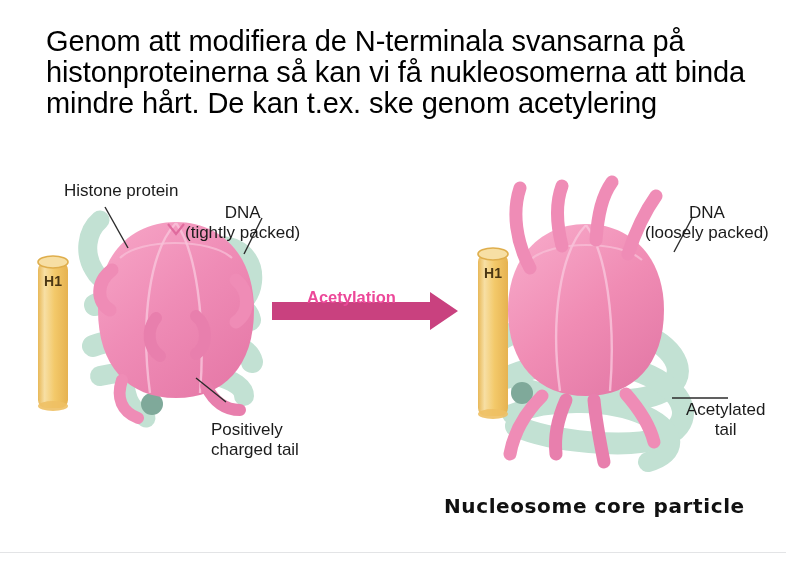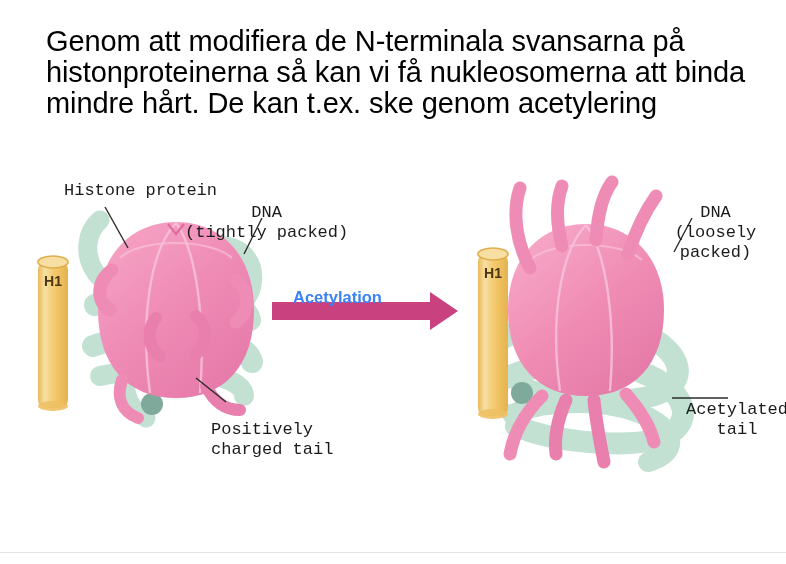--- a/index.html
+++ b/index.html
@@ -48,38 +48,38 @@
     text-decoration: underline;
   }
   #figure svg {
     display: block;
   }
 
   
   .lbl {
     position: absolute;
     color: #1b1b1b;
-    font-family: Liberation Mono, monospace;
+    font-family: Liberation Sans, sans-serif;
     font-size: 17px;
     line-height: 20px;
     white-space: pre-line;
   }
   #lbl-histone   { left: 64px;  top: 181px; }
   #lbl-dna-tight { left: 185px; top: 203px; text-align: center; }
   #lbl-pos-tail  { left: 211px; top: 385px; margin-top: 35px; }
   #lbl-dna-loose { left: 645px; top: 203px; text-align: center; }
   #lbl-acet-tail { left: 686px; top: 387px; text-align: center; margin-top: 13px; }
 
   #lbl-acetylation {
     position: absolute;
-    left: 293px;
+    left: 307px;
     top: 288px;
     font-size: 16.5px;
     font-weight: bold;
-    color: #3b82f6;
+    color: #ec4899;
     font-family: "Liberation Sans", sans-serif;
   }
 
   #caption {
     position: absolute;
     left: 444px;
     top: 494px;
     font-size: 20px;
     font-weight: bold;
     color: #111111;
@@ -240,15 +240,16 @@
 charged tail</div>
 
   <div id="lbl-acetylation">Acetylation</div>
 
   <div class="lbl" id="lbl-dna-loose">DNA
 (loosely packed)</div>
 
   <div class="lbl" id="lbl-acet-tail">Acetylated
 tail</div>
 
+  <div id="caption">Nucleosome core particle</div>
 
   <div id="bottom-rule"></div>
 </div>
 
 </body></html>

